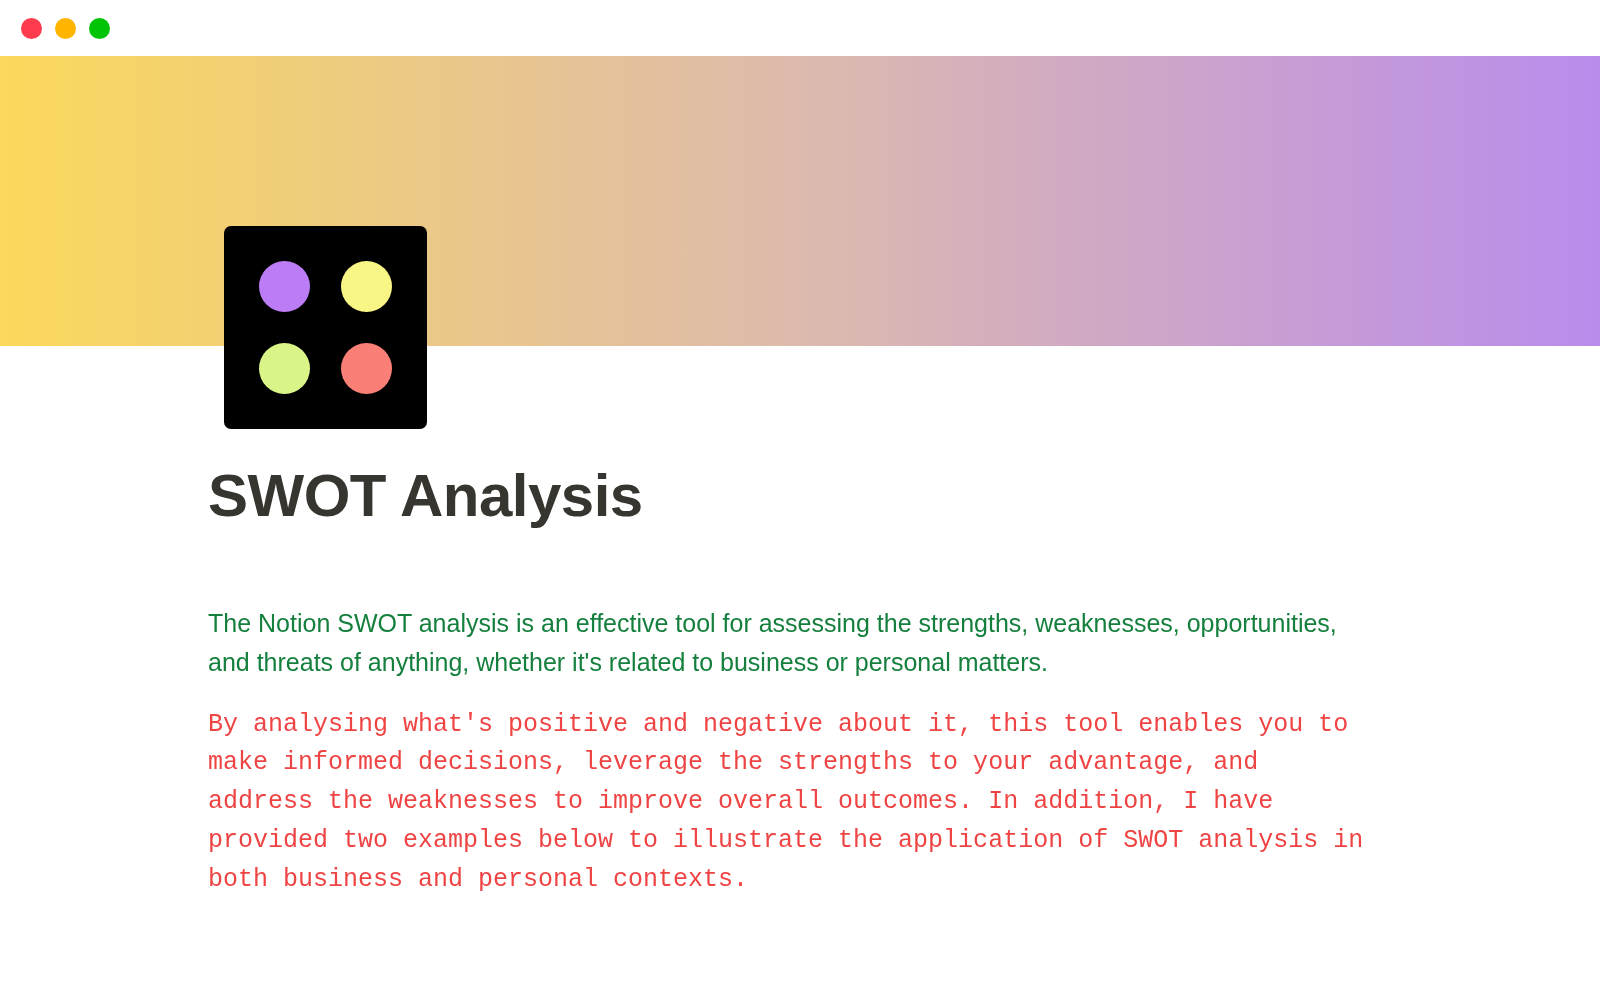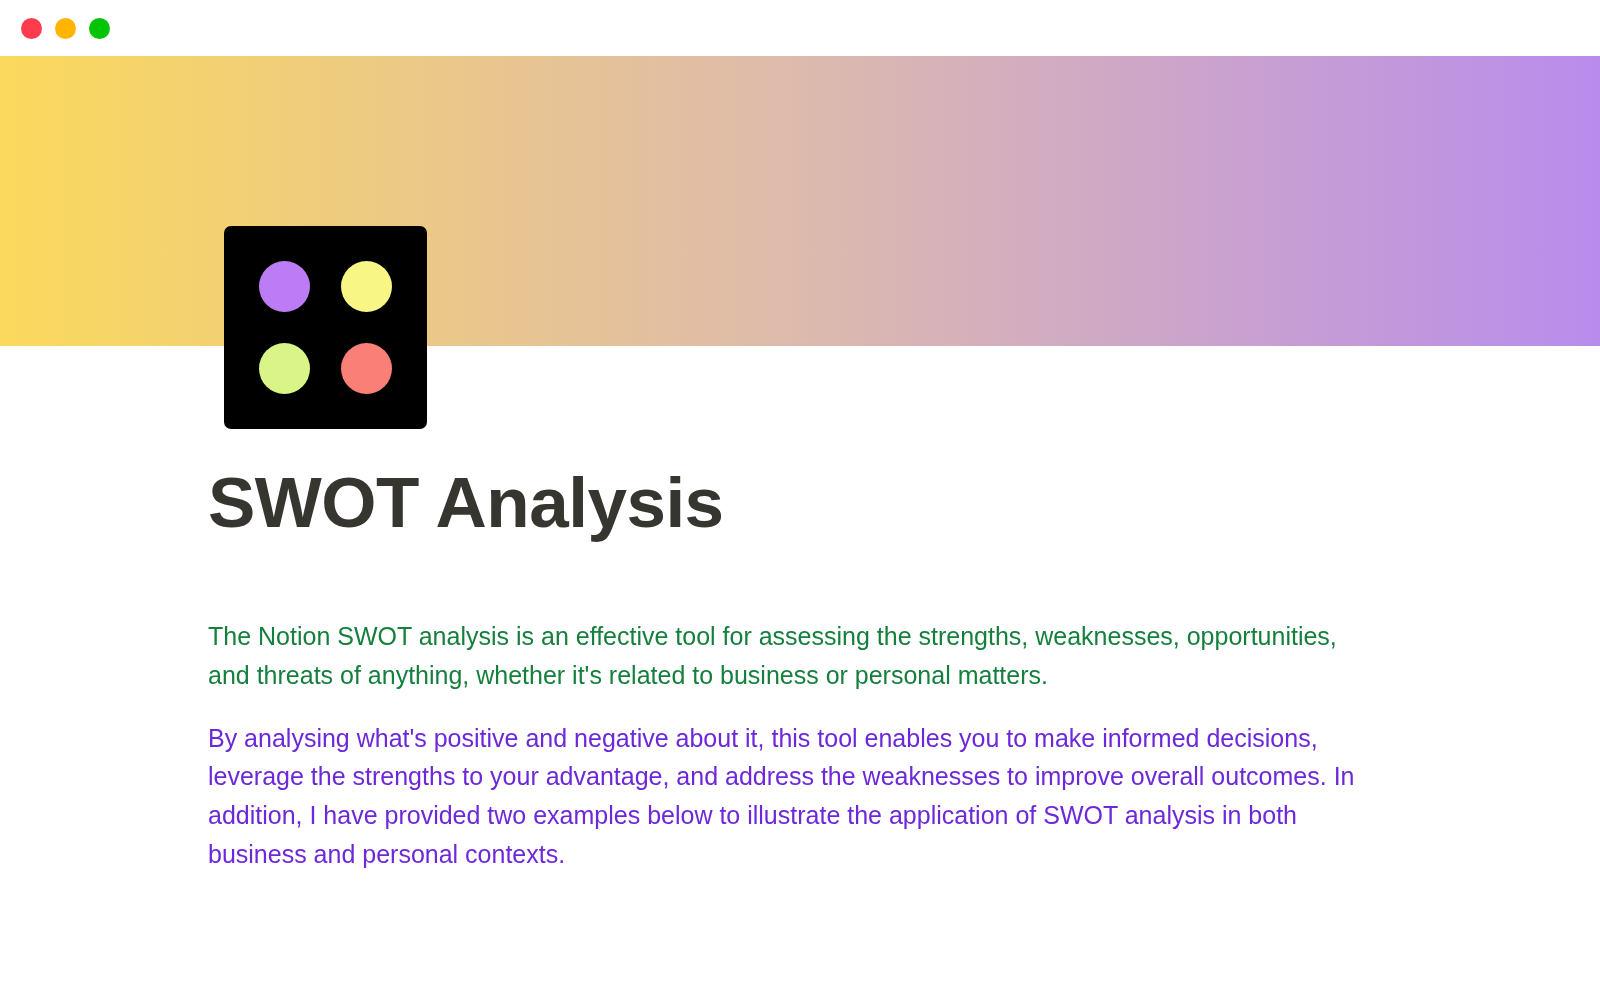--- a/index.html
+++ b/index.html
@@ -91,21 +91,21 @@
 
   
   .content {
     position: absolute;
     left: 208px;
     top: 460px;
     width: 1200px;
   }
 
   .page-title {
-    font-size: 71px;
+    font-size: 60px;
     line-height: 1.2;
     font-weight: bold;
     color: #37352F;
     letter-spacing: -0.5px;
     margin-bottom: 72px;
   }
 
   .paragraph {
     font-size: 25px;
     line-height: 1.55;
@@ -143,16 +143,16 @@
       <span class="icon-dot" style="background: rgb(218, 245, 135);"></span>
     </div>
     <div class="icon-cell">
       <span class="icon-dot" style="background: rgb(250, 127, 118);"></span>
     </div>
   </div>
 
   <div class="content">
     <h1 class="page-title" style="color: rgb(55, 53, 47);">SWOT Analysis</h1>
     <p class="paragraph" style="color: #15803d;">The Notion SWOT analysis is an effective tool for assessing the strengths, weaknesses, opportunities, and threats of anything, whether it's related to business or personal matters.</p>
-    <p class="paragraph" style="color: #6d28d9;">By analysing what's positive and negative about it, this tool enables you to make informed decisions, leverage the strengths to your advantage, and address the weaknesses to improve overall outcomes. In addition, I have provided two examples below to illustrate the application of SWOT analysis in both business and personal contexts.</p>
+    <p class="paragraph" style="color: #ef4444; font-family: Liberation Mono, monospace;">By analysing what's positive and negative about it, this tool enables you to make informed decisions, leverage the strengths to your advantage, and address the weaknesses to improve overall outcomes. In addition, I have provided two examples below to illustrate the application of SWOT analysis in both business and personal contexts.</p>
   </div>
 
 </div>
 
 </body></html>

